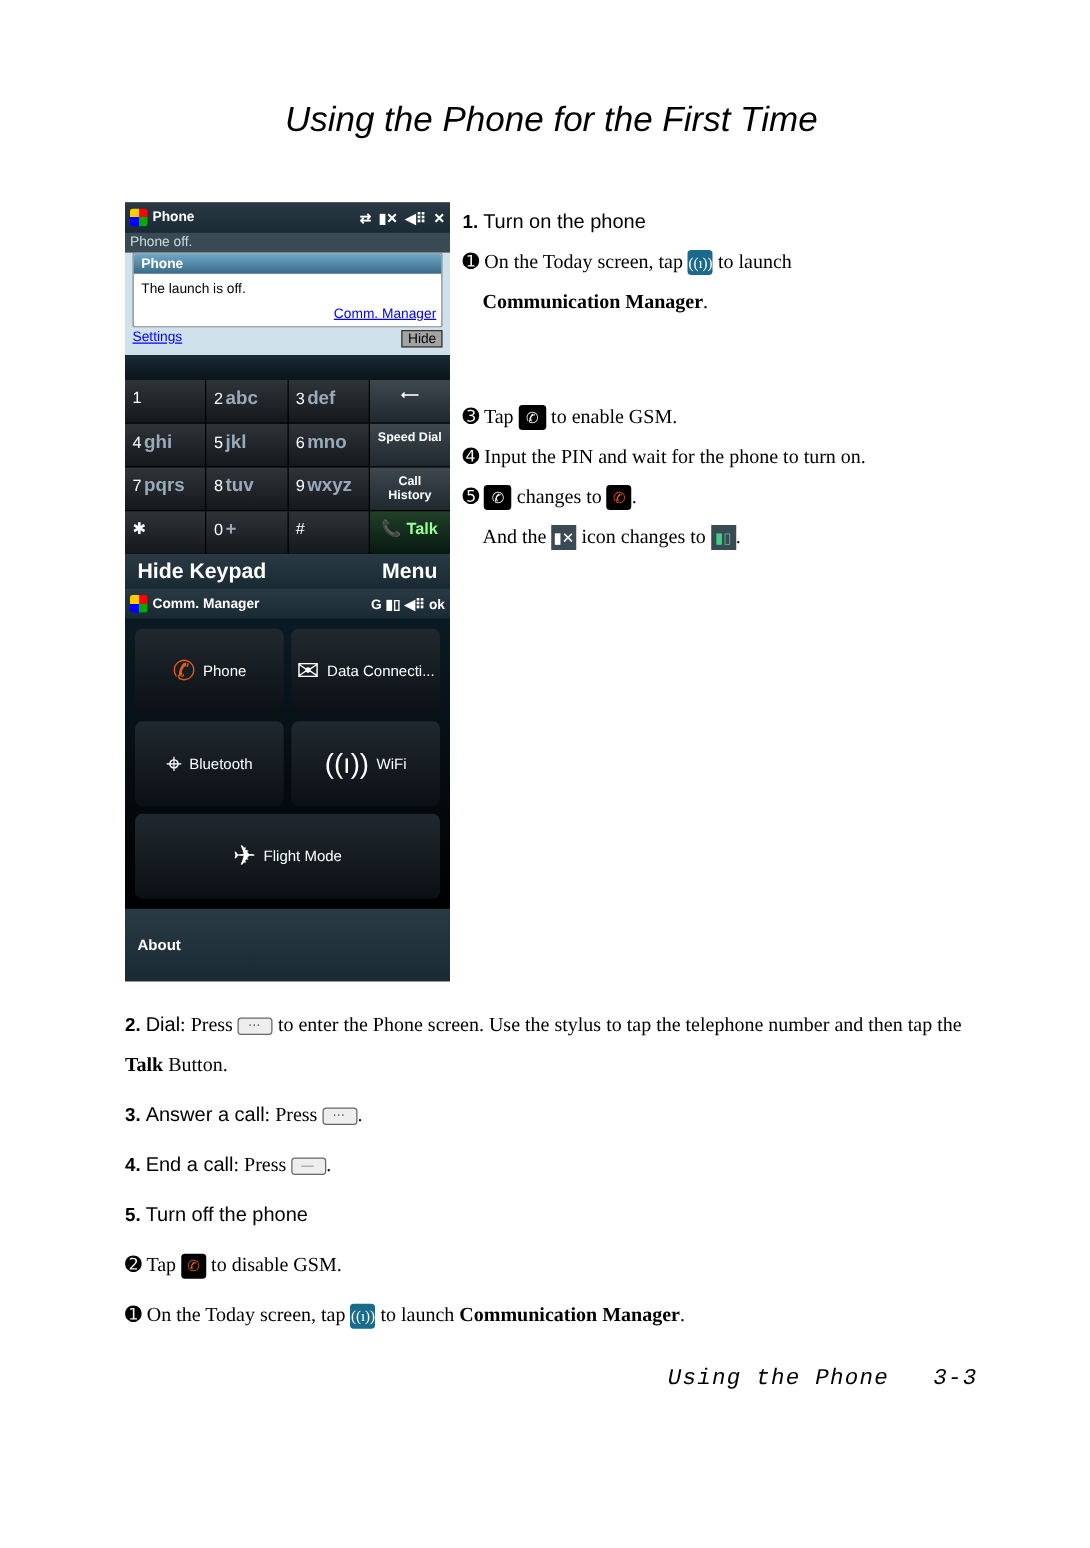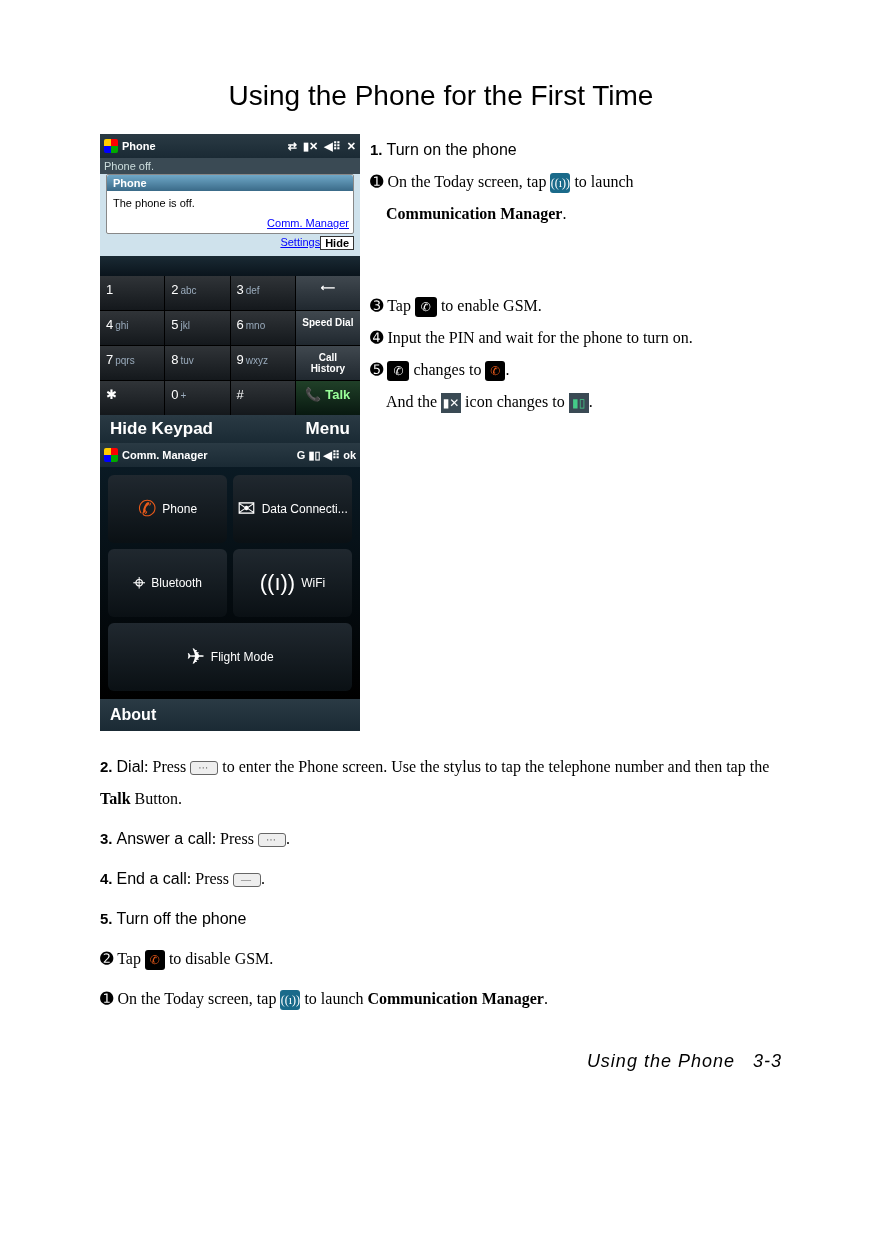--- a/index.html
+++ b/index.html
@@ -10,21 +10,22 @@
     height: 1238px;
     box-sizing: border-box;
     color: #000;
     background: #fff;
   }
   h1 {
     font-family: Arial, sans-serif;
     font-weight: normal;
     font-size: 28px;
     text-align: center;
-    margin: 30px 0 22px 0;
+    margin: 30px 0 50px 0;
+    font-style: italic;
   }
   .two-col {
     display: flex;
     gap: 30px;
     margin-bottom: 20px;
   }
   .left-col {
     width: 240px;
     flex-shrink: 0;
   }
@@ -38,24 +39,24 @@
   .bold { font-weight: bold; }
   .bottom-list {
     font-size: 16px;
     line-height: 2.0;
   }
   .bottom-list p { margin: 0 0 8px 0; }
   .bottom-list .num { font-family: Arial, sans-serif; font-weight: bold; font-size: 15px;}
   .sans { font-family: Arial, sans-serif; }
   .footer {
     text-align: right;
-    font-family: Liberation Sans, sans-serif;
+    font-family: Liberation Mono, monospace;
     font-style: italic;
     font-size: 18px;
-    margin-top: 36px;
+    margin-top: 24px;
     letter-spacing: 1px;
   }
   
   .screen {
     width: 260px;
     background: #000;
     font-family: "Segoe UI", Arial, sans-serif;
     font-size: 11px;
     color: #fff;
   }
@@ -100,50 +101,50 @@
     font-size: 11px;
   }
   .popup-actions {
     text-align: right;
     padding: 2px 4px 4px 4px;
   }
   .link { color: #00f; text-decoration: underline; }
   .btn {
     display: inline-block;
     border: 1px solid #333;
-    background: #ffffff;
+    background: #a3a3a3;
     color: #000;
     padding: 0 4px;
-    font-weight: bold;
+    font-weight: normal;
     font-size: 11px;
   }
   .settings-row {
     display: flex;
-    justify-content: flex-end;
+    justify-content: space-between;
     padding: 2px 6px 6px 6px;
     background: #cfe2ec;
     color: #00f;
     font-size: 11px;
   }
   .keypad {
     display: grid;
     grid-template-columns: repeat(4, 1fr);
     gap: 1px;
     background: #000;
   }
   .key {
     background: linear-gradient(#303438, #14181c);
     color: #fff;
     text-align: left;
     padding: 6px 6px;
     font-size: 13px;
     height: 22px;
     position: relative;
   }
-  .key .sub { font-size: 10px; color: #9ab; margin-left: 2px;}
+  .key .sub { font-size: 15px; color: #9ab; margin-left: 2px; font-weight: bold;}
   .key.func {
     background: linear-gradient(#40484f, #20282f);
     font-size: 10px;
     font-weight: bold;
     text-align: center;
   }
   .key.talk {
     background: linear-gradient(#204028, #081810);
     color: #9f9;
     text-align: center;
@@ -174,23 +175,23 @@
     justify-content: center;
     gap: 6px;
     color: #fff;
     font-size: 12px;
   }
   .cm-tile.full { grid-column: 1 / -1; }
   .cm-icon { font-size: 22px; }
   .cm-icon.orange { color: #e85a1a; }
   .aboutbar {
     background: linear-gradient(#2a3a44, #1a2a34);
-    padding: 7px 10px;
-    font-weight: bold;
-    font-size: 16px;
+    padding: 22px 10px;
+    font-weight: bold;
+    font-size: 12px;
   }
   
   .inline-icon {
     display: inline-flex;
     align-items: center;
     justify-content: center;
     vertical-align: middle;
     border: 1px solid #888;
     font-size: 12px;
     line-height: 1;
@@ -254,21 +255,21 @@
         <span class="spacer"></span>
         <span class="ticon">⇄</span>
         <span class="ticon">▮✕</span>
         <span class="ticon">◀⠿</span>
         <span class="ticon">✕</span>
       </div>
       <div class="phone-off-row">Phone off.</div>
       <div style="background:#cfe2ec;">
         <div class="popup">
           <div class="popup-title">Phone</div>
-          <div class="popup-body">The phone is off.</div>
+          <div class="popup-body">The launch is off.</div>
           <div class="popup-actions">
             <span class="link">Comm. Manager</span>
           </div>
         </div>
         <div class="settings-row">
           <span class="link" style="text-decoration:underline;">Settings</span>
           <span class="btn">Hide</span>
         </div>
       </div>
       <div style="height:20px;background:linear-gradient(#1a2a34,#0a141c);"></div>

